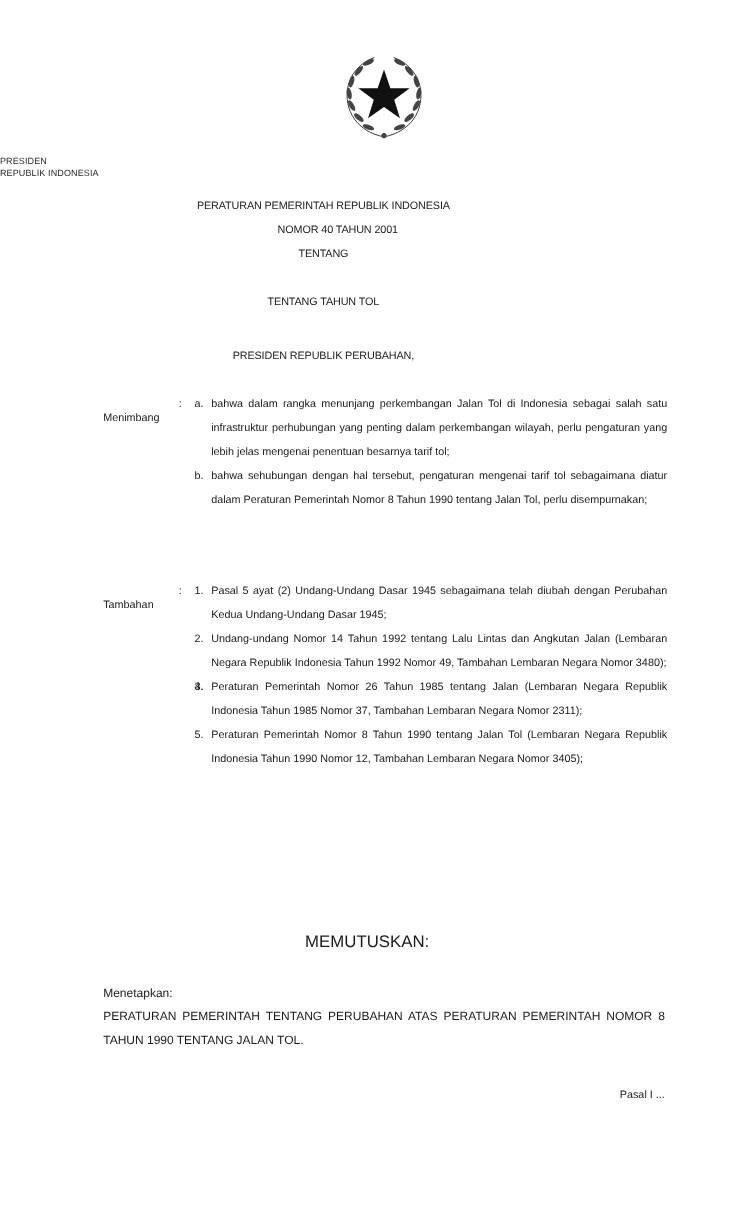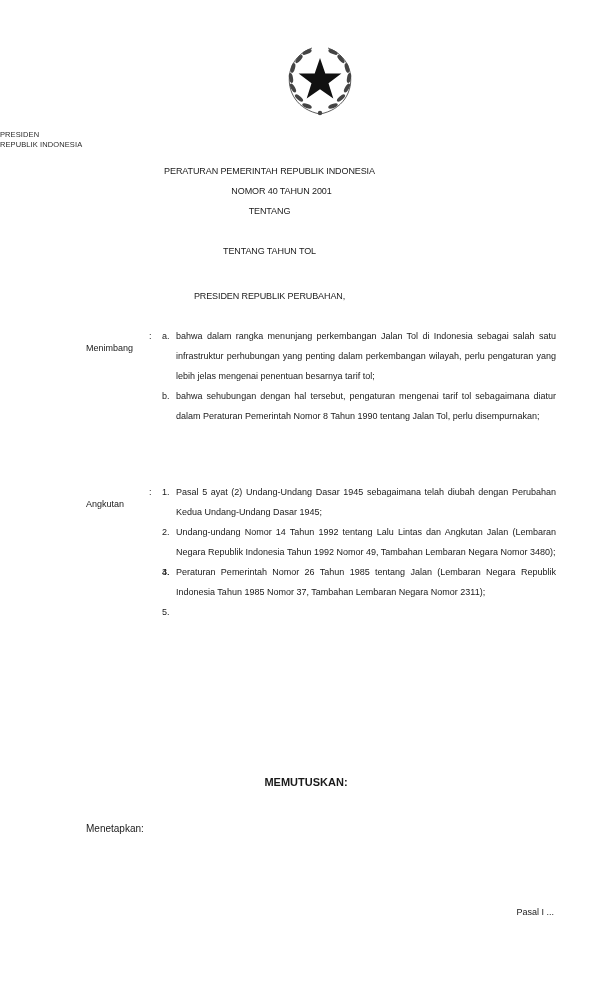--- a/index.html
+++ b/index.html
@@ -8,21 +8,21 @@
   .page { position:absolute; left:0; top:0; width:612px; height:1008px; }
   .emblem { position:absolute; left:280px; top:40px; width:80px; height:80px; }
   .header-line { position:absolute; left:0; width:533px; text-align:left; font-size:7.5px; color:#2a2a2a; letter-spacing:0.1px; }
   .title-line { position:absolute; left:0; width:539px; text-align:center; font-size:9px; font-weight:normal; letter-spacing:-0.1px; }
   .section { position:absolute; left:86px; width:470px; font-size:9px; line-height:20px; }
   .sec-label { position:absolute; left:0; top:12px; }
   .sec-colon { position:absolute; left:63px; top:0; }
   .item { position:relative; padding-left:90px; text-align:justify; }
   .item-mark { position:absolute; left:76px; top:0; }
   .item-text { display:block; text-align:justify; text-align-last:left; }
-  .center-line { position:absolute; left:0; width:612px; text-align:center; font-size:11px;font-weight:bold; }
+  .center-line { position:absolute; left:0; width:612px; text-align:center; font-size:14px; }
   .plain { position:absolute; left:86px; width:468px; font-size:10px; line-height:20px; text-align:justify; }
   .footer-next { position:absolute; right:58px; font-size:9px; }
 </style>
 </head>
 <body>
 
 <div class="page">
 
   <svg class="emblem" viewBox="0 0 80 80">
     <g fill="none" stroke="#333" stroke-width="0.8">
@@ -71,40 +71,42 @@
       <span class="item-mark">a.</span>
       <span class="item-text">bahwa dalam rangka menunjang perkembangan Jalan Tol di Indonesia sebagai salah satu infrastruktur perhubungan yang penting dalam perkembangan wilayah, perlu pengaturan yang lebih jelas mengenai penentuan besarnya tarif tol;</span>
     </div>
     <div class="item">
       <span class="item-mark">b.</span>
       <span class="item-text">bahwa sehubungan dengan hal tersebut, pengaturan mengenai tarif tol sebagaimana diatur dalam Peraturan Pemerintah Nomor 8 Tahun 1990 tentang Jalan Tol, perlu disempurnakan;</span>
     </div>
   </div>
 
   <div class="section" style="top:482px;">
-    <span class="sec-label">Angkutan</span>
+    <span class="sec-label">Tambahan</span>
     <span class="sec-colon">:</span>
     <div class="item">
       <span class="item-mark">1.</span>
       <span class="item-text">Pasal 5 ayat (2) Undang-Undang Dasar 1945 sebagaimana telah diubah dengan Perubahan Kedua Undang-Undang Dasar 1945;</span>
     </div>
     <div class="item">
       <span class="item-mark">2.</span>
       <span class="item-text">Undang-undang Nomor 14 Tahun 1992 tentang Lalu Lintas dan Angkutan Jalan (Lembaran Negara Republik Indonesia Tahun 1992 Nomor 49, Tambahan Lembaran Negara Nomor 3480);</span>
     </div>
     <div class="item">
       <span class="item-mark">3.</span>
     </div>
     <div class="item">
       <span class="item-mark">4.</span>
       <span class="item-text">Peraturan Pemerintah Nomor 26 Tahun 1985 tentang Jalan (Lembaran Negara Republik Indonesia Tahun 1985 Nomor 37, Tambahan Lembaran Negara Nomor 2311);</span>
     </div>
     <div class="item">
       <span class="item-mark">5.</span>
+      <span class="item-text">Peraturan Pemerintah Nomor 8 Tahun 1990 tentang Jalan Tol (Lembaran Negara Republik Indonesia Tahun 1990 Nomor 12, Tambahan Lembaran Negara Nomor 3405);</span>
     </div>
   </div>
 
   <div class="center-line" style="top:776px;">MEMUTUSKAN:</div>
   <div class="plain" style="top:819px;">Menetapkan:</div>
+  <div class="plain" style="top:838px; text-align-last:left;">PERATURAN PEMERINTAH TENTANG PERUBAHAN ATAS PERATURAN PEMERINTAH NOMOR 8 TAHUN 1990 TENTANG JALAN TOL.</div>
 
   <div class="footer-next" style="top:907px;">Pasal  I ...</div>
 
 </div>
 
 </body></html>

